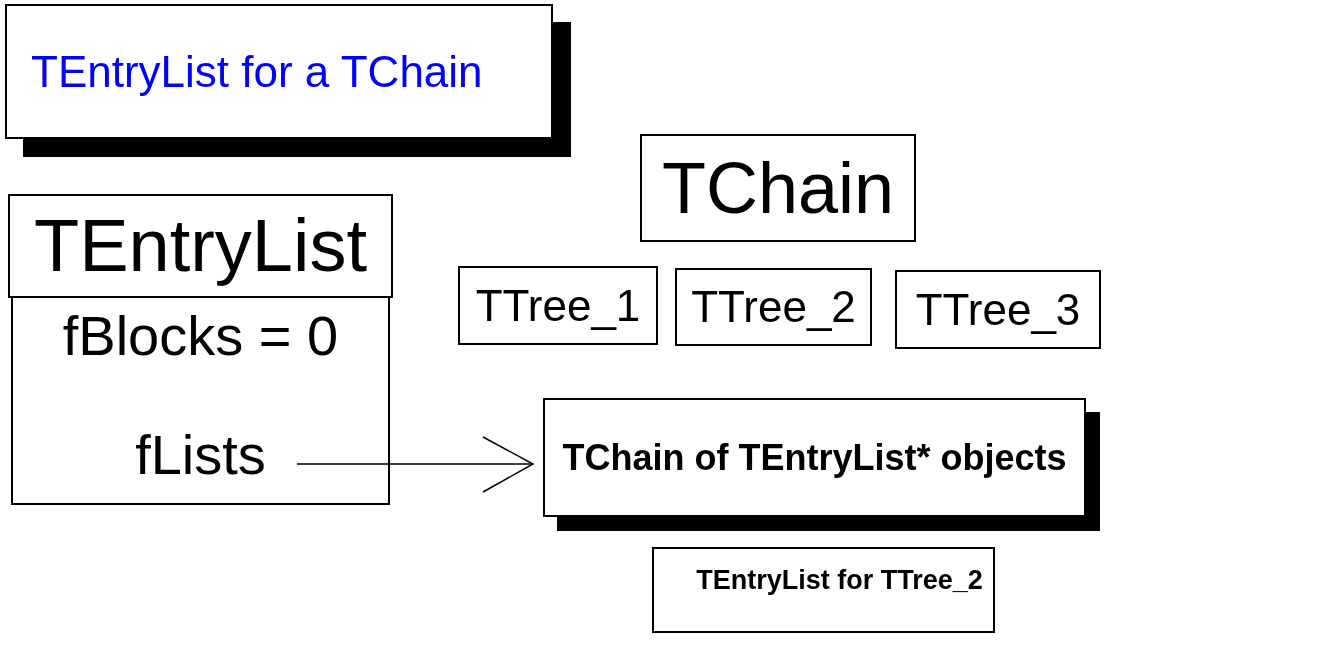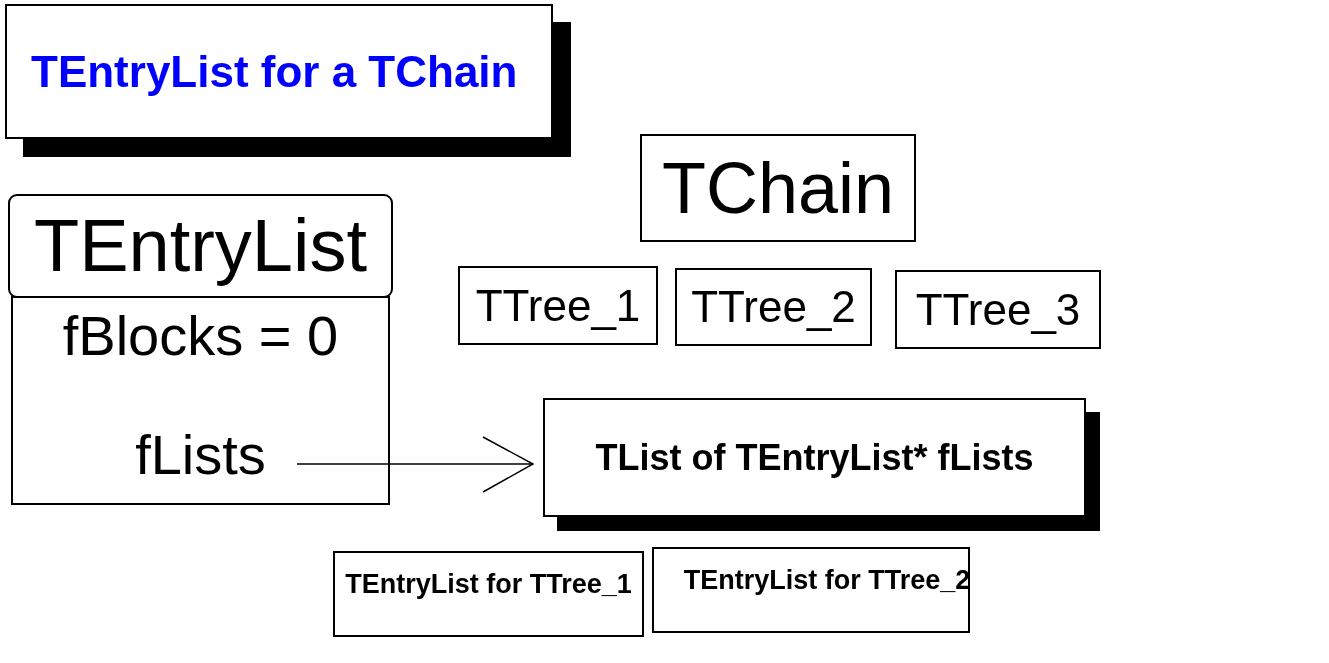--- a/index.html
+++ b/index.html
@@ -29,27 +29,26 @@
   }
   
   #title-box {
     left: 5px; top: 4px; width: 548px; height: 135px;
     box-shadow: 18px 18px 0 0 #000000;
     justify-content: flex-start;
     padding-left: 24px;
   }
   #title-box .label {
     font-size: 44px;
-    font-weight: bold;
+    font-weight: normal;
   }
   
   #tentrylist-class-box {
     left: 8px; top: 194px; width: 385px; height: 104px;
     font-size: 74px;
-    border-radius: 9px;
   }
   
   #tentrylist-members-box {
     left: 11px; top: 296px; width: 379px; height: 209px;
     flex-direction: column;
     justify-content: space-between;
     padding: 10px 0 20px 0;
     font-size: 56px;
   }
   
@@ -69,21 +68,21 @@
     font-size: 36px;
     font-weight: bold;
   }
   
   .entrylist-box {
     font-size: 27px;
     font-weight: bold;
     padding-bottom: 20px;
   }
   #entrylist-1-box { left: 333px; top: 551px; width: 311px; height: 86px; }
-  #entrylist-2-box { left: 652px; top: 547px; width: 318px; height: 86px; padding-left: 32px; }
+  #entrylist-2-box { left: 652px; top: 547px; width: 343px; height: 86px; padding-left: 32px; }
   #entrylist-3-box { left: 980px; top: 547px; width: 317px; height: 86px; }
   
   #arrow-overlay {
     position: absolute;
     left: 0; top: 0;
     width: 1329px;
     height: 663px;
     pointer-events: none;
   }
 </style>
@@ -113,26 +112,23 @@
     <span>TTree_1</span>
   </div>
   <div class="box ttree-box" id="ttree-2-box">
     <span>TTree_2</span>
   </div>
   <div class="box ttree-box" id="ttree-3-box">
     <span>TTree_3</span>
   </div>
 
   <div class="box" id="tlist-box">
-    <span>TList of TEntryList* fLists</span>
+    <span>TChain of TEntryList* objects</span>
   </div>
 
-  <div class="box entrylist-box" id="entrylist-1-box">
-    <span>TEntryList for TTree_1</span>
-  </div>
   <div class="box entrylist-box" id="entrylist-2-box">
     <span>TEntryList for TTree_2</span>
   </div>
 
   <svg id="arrow-overlay" viewBox="0 0 1329 663" xmlns="http://www.w3.org/2000/svg">
     <line x1="297" y1="464" x2="533" y2="464" stroke="#000000" stroke-width="1.5"></line>
     <polyline points="483,437 533,464 483,492" fill="none" stroke="#000000" stroke-width="1.5"></polyline>
   </svg>
 
 </div>

